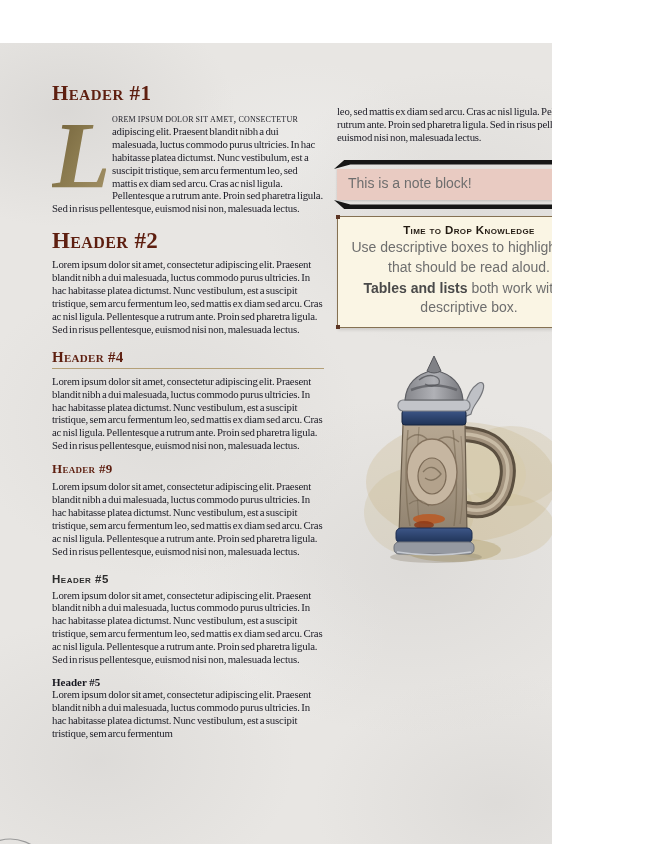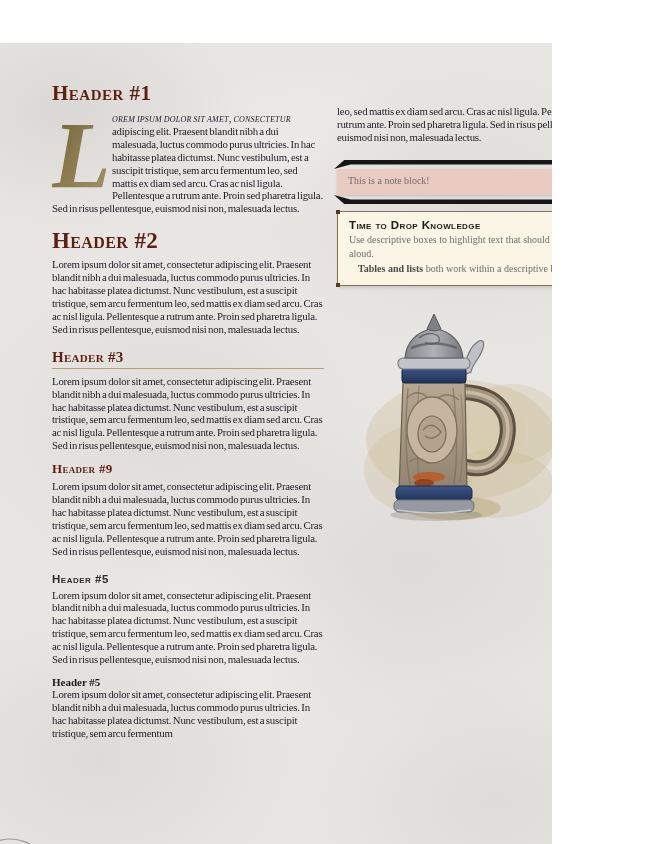--- a/index.html
+++ b/index.html
@@ -28,35 +28,35 @@
   }
   h1,h2,h3,h4{font-variant:small-caps;font-weight:700;color:#5e1f10;}
   h1{margin:0 0 6px;font-size:21px;letter-spacing:.5px;}
   h2{margin:13px 0 4px;font-size:23px;letter-spacing:.4px;}
   h3{margin:13px 0 6px;font-size:15px;letter-spacing:.3px;padding-bottom:2px;border-bottom:1.5px solid #b4a078;}
   h4{margin:9px 0 3px;font-size:13px;letter-spacing:.3px;}
   h5{margin:15px 0 4px;font-size:11.5px;font-variant:small-caps;font-weight:700;
      font-family:"Liberation Sans",sans-serif;color:#2d2d2d;letter-spacing:.5px;}
   .bold-head{margin:10px 0 0;font-size:11px;font-weight:700;color:#17171f;}
   .dropcap{float:left;margin:2px 6px 0 0;}
-  .lead-caps{font-variant:small-caps;letter-spacing:.2px;font-style:italic;}
+  .lead-caps{font-variant:small-caps;letter-spacing:.2px;}
 
   
   .note{position:relative;margin-top:16px;}
   .note svg.bar{display:block;width:calc(100% + 6px);margin-left:-3px;height:9px;}
   .note-body{background:#e9cbc2;padding:5px 11px 7px;box-shadow:0 1px 2px rgba(0,0,0,.15);}
   .box-title{
     font-family:"Liberation Sans",sans-serif;font-variant:small-caps;font-weight:700;
     font-size:11.5px;color:#221a12;letter-spacing:.4px;margin:0 0 2px;
   }
-  .sans-text{font-family:Liberation Serif, serif;font-size:10px;line-height:1.4;color:#6e6e6e;margin:0;}
+  .sans-text{font-family:Liberation Sans, sans-serif;font-size:14px;line-height:1.4;color:#6e6e6e;margin:0;}
 
   
   .desc{position:relative;margin-top:7px;background:#faf5e4;border:1px solid #857152;
-        padding:7px 11px 9px;box-shadow:1px 2px 3px rgba(0,0,0,.12);}
+        padding:7px 11px 9px;box-shadow:1px 2px 3px rgba(0,0,0,.12);text-align:center;}
   .desc .dot{position:absolute;width:4px;height:4px;background:#5c3524;}
   .desc .dot.tl{left:-2px;top:-2px;} .desc .dot.tr{right:-2px;top:-2px;}
   .desc .dot.bl{left:-2px;bottom:-2px;} .desc .dot.br{right:-2px;bottom:-2px;}
   .desc .indent{text-indent:9px;margin-top:1px;}
   .desc b{color:#4a4a4a;}
 
   .stein-wrap{margin:26px 0 0 24px;width:206px;height:212px;}
   .footer-art{position:absolute;left:0;bottom:0;width:652px;height:50px;}
 </style>
 </head>
@@ -75,21 +75,21 @@
             <stop offset="1" stop-color="#a6946a"></stop>
           </linearGradient>
         </defs>
         <text x="0" y="74" font-family="Liberation Serif, serif" font-style="italic" font-weight="700" font-size="96" fill="url(#dg)">L</text>
       </svg><span class="lead-caps">orem ipsum dolor sit amet, consectetur</span><span> adipiscing elit. Praesent blandit nibh a dui malesuada, luctus commodo purus ultricies. In hac habitasse platea dictumst. Nunc vestibulum, est a suscipit tristique, sem arcu fermentum leo, sed mattis ex diam sed arcu. Cras ac nisl ligula. Pellentesque a rutrum ante. Proin sed pharetra ligula. Sed in risus pellentesque, euismod nisi non, malesuada lectus.</span>
     </p>
 
     <h2>Header #2</h2>
     <p class="body">Lorem ipsum dolor sit amet, consectetur adipiscing elit. Praesent blandit nibh a dui malesuada, luctus commodo purus ultricies. In hac habitasse platea dictumst. Nunc vestibulum, est a suscipit tristique, sem arcu fermentum leo, sed mattis ex diam sed arcu. Cras ac nisl ligula. Pellentesque a rutrum ante. Proin sed pharetra ligula. Sed in risus pellentesque, euismod nisi non, malesuada lectus.</p>
 
-    <h3>Header #3</h3>
+    <h3>Header #4</h3>
     <p class="body">Lorem ipsum dolor sit amet, consectetur adipiscing elit. Praesent blandit nibh a dui malesuada, luctus commodo purus ultricies. In hac habitasse platea dictumst. Nunc vestibulum, est a suscipit tristique, sem arcu fermentum leo, sed mattis ex diam sed arcu. Cras ac nisl ligula. Pellentesque a rutrum ante. Proin sed pharetra ligula. Sed in risus pellentesque, euismod nisi non, malesuada lectus.</p>
 
     <h4>Header #9</h4>
     <p class="body">Lorem ipsum dolor sit amet, consectetur adipiscing elit. Praesent blandit nibh a dui malesuada, luctus commodo purus ultricies. In hac habitasse platea dictumst. Nunc vestibulum, est a suscipit tristique, sem arcu fermentum leo, sed mattis ex diam sed arcu. Cras ac nisl ligula. Pellentesque a rutrum ante. Proin sed pharetra ligula. Sed in risus pellentesque, euismod nisi non, malesuada lectus.</p>
 
     <h5>Header #5</h5>
     <p class="body">Lorem ipsum dolor sit amet, consectetur adipiscing elit. Praesent blandit nibh a dui malesuada, luctus commodo purus ultricies. In hac habitasse platea dictumst. Nunc vestibulum, est a suscipit tristique, sem arcu fermentum leo, sed mattis ex diam sed arcu. Cras ac nisl ligula. Pellentesque a rutrum ante. Proin sed pharetra ligula. Sed in risus pellentesque, euismod nisi non, malesuada lectus.</p>
 
     <p class="bold-head">Header #5</p>
     <p class="body">Lorem ipsum dolor sit amet, consectetur adipiscing elit. Praesent blandit nibh a dui malesuada, luctus commodo purus ultricies. In hac habitasse platea dictumst. Nunc vestibulum, est a suscipit tristique, sem arcu fermentum</p>

